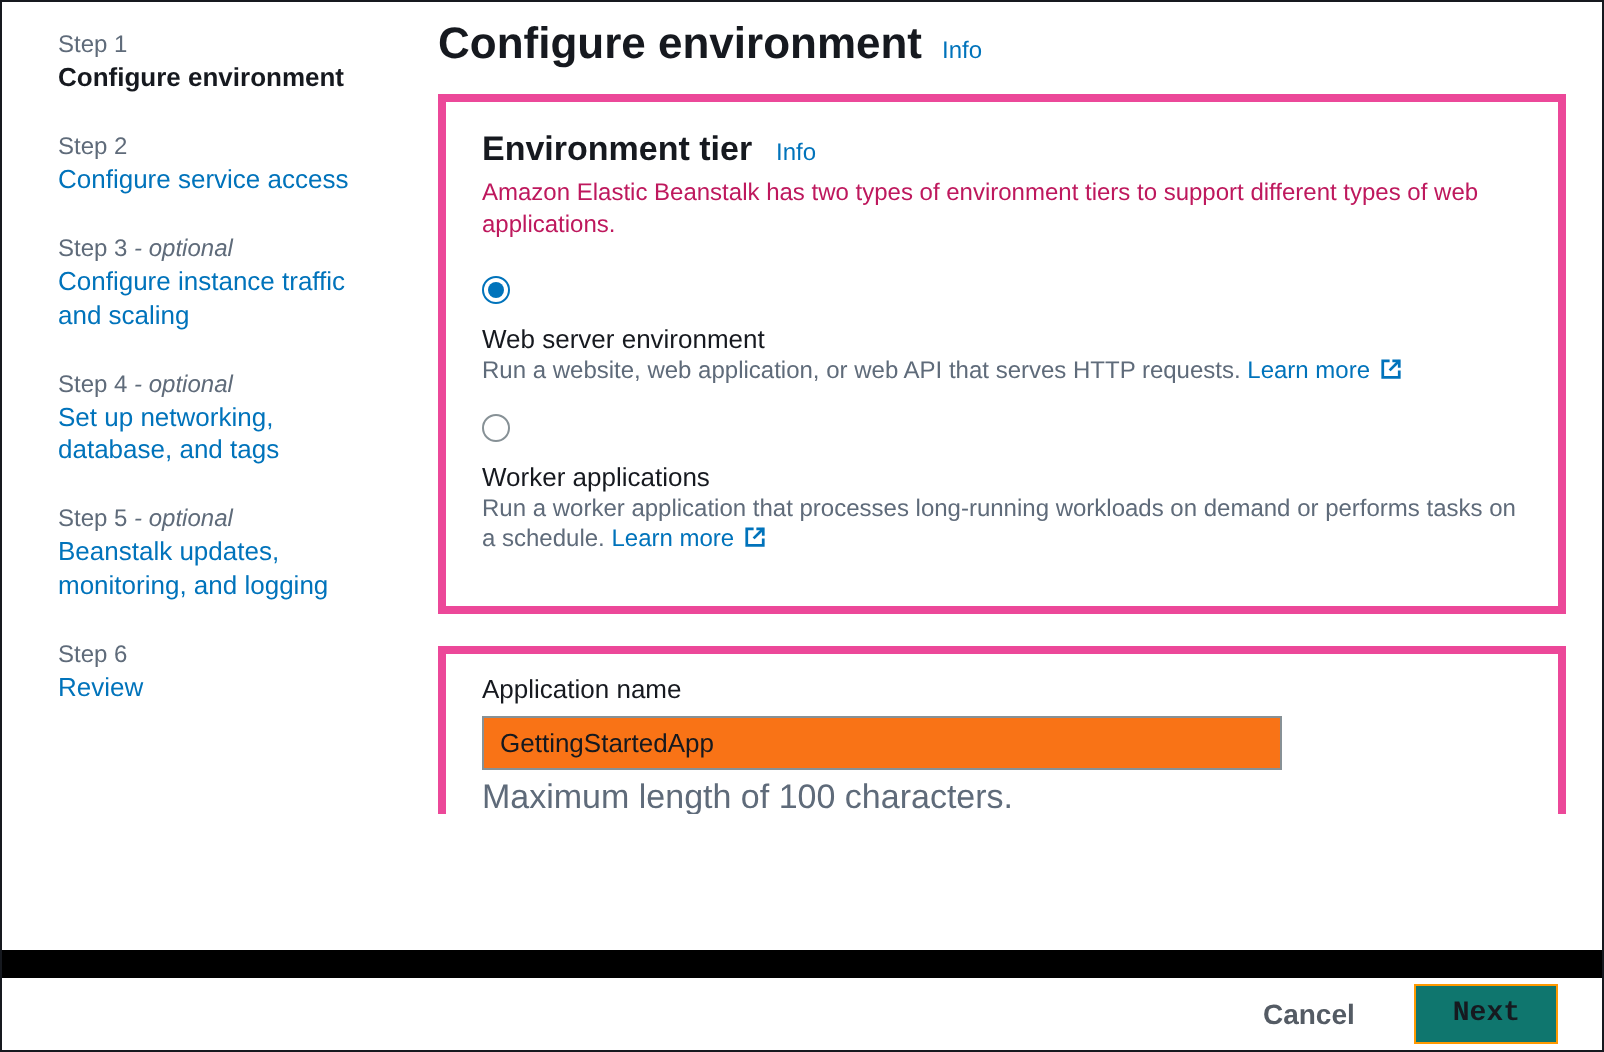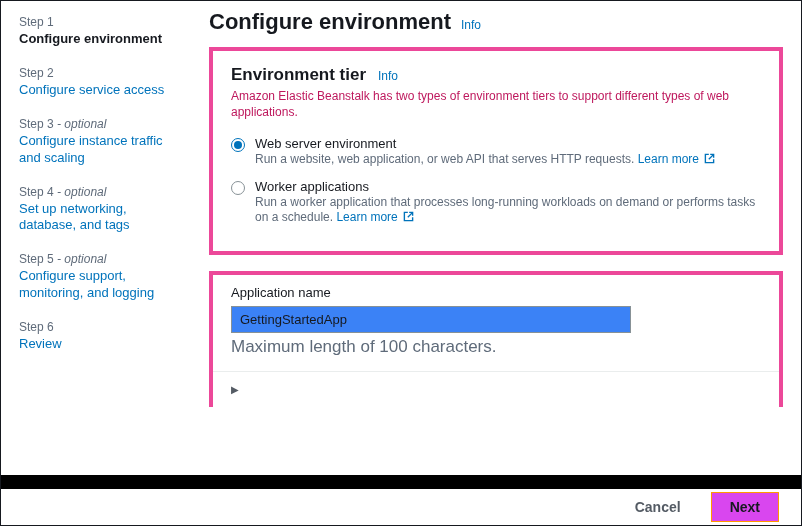--- a/index.html
+++ b/index.html
@@ -1,54 +1,54 @@
 <!DOCTYPE html>
 <html><head>
 <meta charset="utf-8">
 <style>
   * { box-sizing: border-box; margin: 0; padding: 0; }
   body { font-family: "Amazon Ember", "Helvetica Neue", Arial, sans-serif; font-size: 14px; color: #16191f; background: #fff; }
   .frame { width: 802px; height: 526px; border: 1px solid #16191f; position: relative; overflow: hidden; }
-  .content-area { display: flex; height: 406px; overflow: hidden; }
+  .content-area { display: flex; height: 406px; overflow: hidden; padding-left: 10px; }
   .sidebar { width: 198px; padding: 14px 12px 14px 18px; }
   .step { margin-bottom: 18px; }
   .step-label { font-size: 12px; color: #5f6b7a; margin-bottom: 2px; }
   .step-optional { font-style: italic; }
   .step-title { font-size: 13px; color: #0073bb; line-height: 1.3; }
   .step-title-current { color: #16191f; font-weight: 700; }
   .step-title-last { color: #0073bb; }
   .main { flex: 1; padding: 8px 18px 0 10px; overflow-y: auto; }
   .page-title-row { display: flex; align-items: baseline; gap: 10px; margin-bottom: 12px; }
   h1 { font-size: 22px; font-weight: 700; color: #16191f; }
   .info-link { font-size: 12px; color: #0073bb; cursor: pointer; font-weight: 400; }
   .panel { border: 4px solid #ec4899; background: #fff; margin-bottom: 16px; }
   .panel-head { padding: 14px 18px 12px; }
   .panel-head h2 { font-size: 17px; font-weight: 700; display: inline; }
   .panel-sub { font-size: 12px; color: #be185d; margin-top: 4px; line-height: 1.3; }
   .panel-body { padding: 4px 18px 14px; }
-  .radio-row { display: flex; align-items: flex-start; gap: 10px; margin-bottom: 10px; }
+  .radio-row { display: flex; align-items: flex-start; gap: 10px; margin-bottom: 10px; flex-direction: column; }
   .radio { width: 14px; height: 14px; border: 1px solid #879196; border-radius: 50%; background: #fff; margin-top: 2px; flex-shrink: 0; display: flex; align-items: center; justify-content: center; }
   .radio.selected { border-color: #0073bb; border-width: 1px; }
   .radio.selected::after { content: ""; width: 8px; height: 8px; border-radius: 50%; background: #0073bb; }
   .radio-text { flex: 1; }
   .radio-title { font-size: 13px; font-weight: 400; color: #16191f; }
   .radio-desc { font-size: 12px; color: #5f6b7a; margin-top: 1px; line-height: 1.3; }
   .learn-more { color: #0073bb; cursor: pointer; white-space: nowrap; }
   .ext-icon { display: inline-block; vertical-align: -1px; margin-left: 2px; }
   .field-label { font-size: 13px; color: #16191f; margin: 6px 0 6px; }
-  .text-input { width: 400px; max-width: 100%; padding: 5px 8px; font-size: 13px; border: 1px solid #879196; background: #3b82f6; color: #16191f; }
+  .text-input { width: 400px; max-width: 100%; padding: 5px 8px; font-size: 13px; border: 1px solid #879196; background: #f97316; color: #16191f; }
   .helper { font-size: 17px; color: #5f6b7a; margin-top: 4px; }
   .expand-row { display: flex; align-items: center; gap: 8px; padding: 12px 18px 14px; cursor: pointer; border-top: 1px solid #eaeded; }
   .expand-row .tri { font-size: 10px; color: #545b64; }
   .expand-row .label { font-size: 14px; font-weight: 700; color: #16191f; }
   .blackbar { position: absolute; left: 0; right: 0; top: 474px; height: 14px; background: #000; }
   .footer { position: absolute; left: 0; right: 0; bottom: 0; top: 488px; display: flex; align-items: center; justify-content: flex-end; gap: 12px; padding: 0 22px; background: #fff; }
   .btn { font-size: 14px; padding: 6px 18px; cursor: pointer; border: 1px solid transparent; }
   .btn-link { background: transparent; color: #545b64; border: none; font-weight: 600; }
-  .btn-primary { background: #d946ef; color: #16191f; border-color: #ff9900; font-weight: 700; }
+  .btn-primary { background: #0f766e; color: #16191f; border-color: #ff9900; font-weight: 700; font-family: Liberation Mono, monospace; }
   .main::-webkit-scrollbar { width: 10px; }
   .main::-webkit-scrollbar-thumb { background: #c1c6cc; }
 </style>
 </head>
 <body>
 
 <div class="frame">
   <div class="content-area">
 
     <nav class="sidebar">
@@ -63,21 +63,21 @@
       <div class="step">
         <div class="step-label"><span>Step 3</span><span class="step-optional"> - optional</span></div>
         <div class="step-title">Configure instance traffic and scaling</div>
       </div>
       <div class="step">
         <div class="step-label"><span>Step 4</span><span class="step-optional"> - optional</span></div>
         <div class="step-title">Set up networking, database, and tags</div>
       </div>
       <div class="step">
         <div class="step-label"><span>Step 5</span><span class="step-optional"> - optional</span></div>
-        <div class="step-title">Configure support, monitoring, and logging</div>
+        <div class="step-title">Beanstalk updates, monitoring, and logging</div>
       </div>
       <div class="step">
         <div class="step-label"><span>Step 6</span></div>
         <div class="step-title step-title-last">Review</div>
       </div>
     </nav>
 
     <main class="main">
       <div class="page-title-row">
         <h1>Configure environment</h1>

